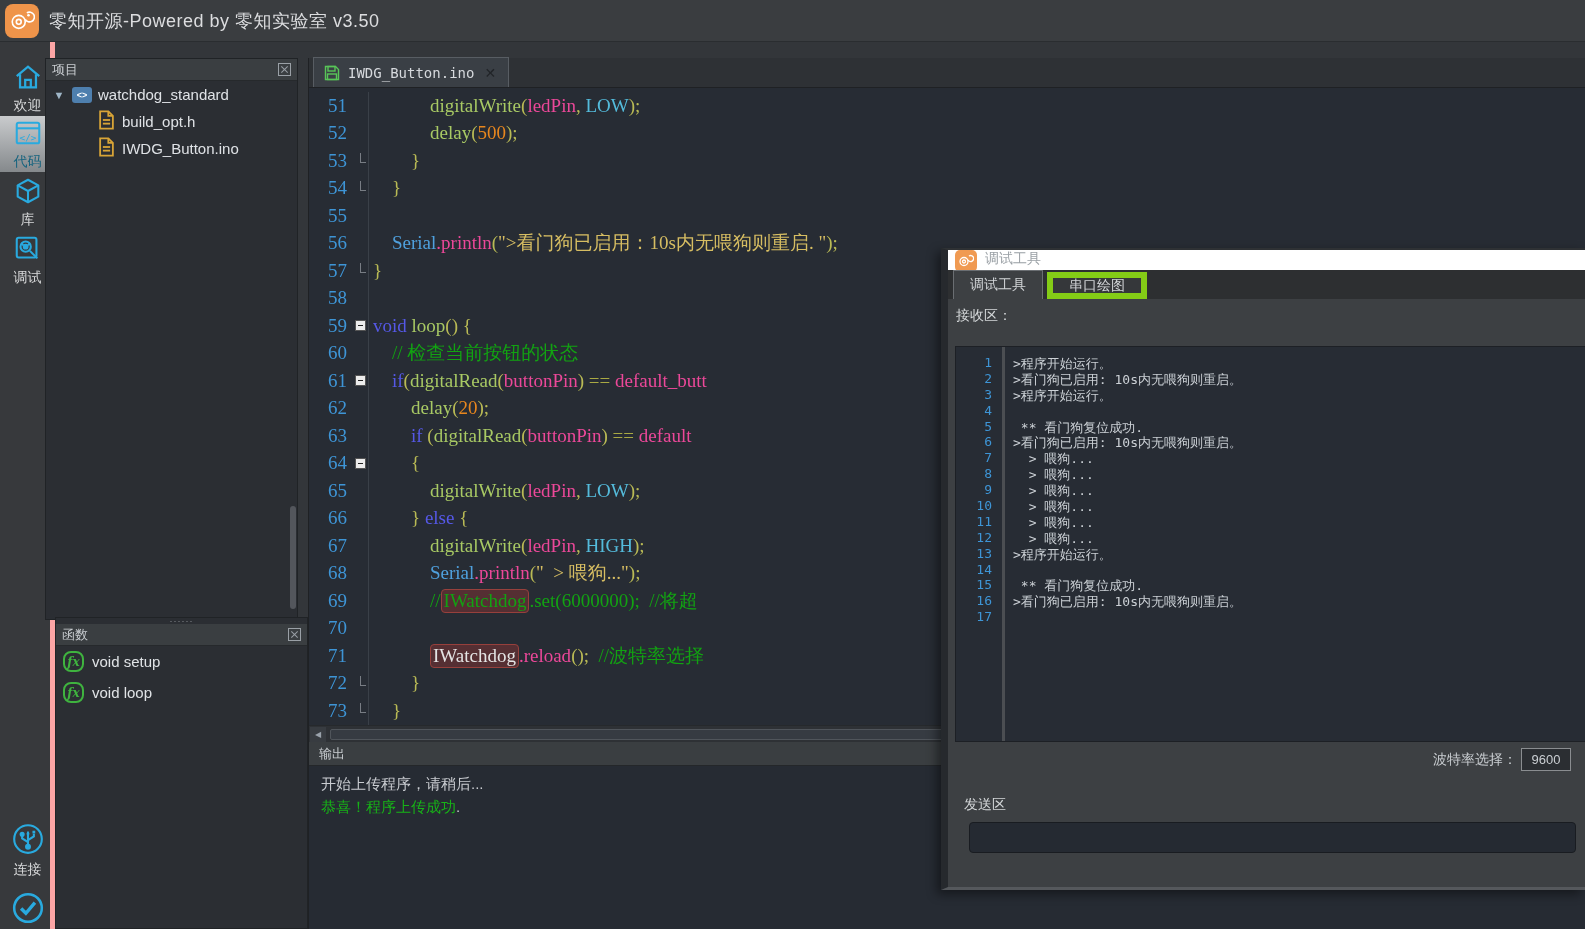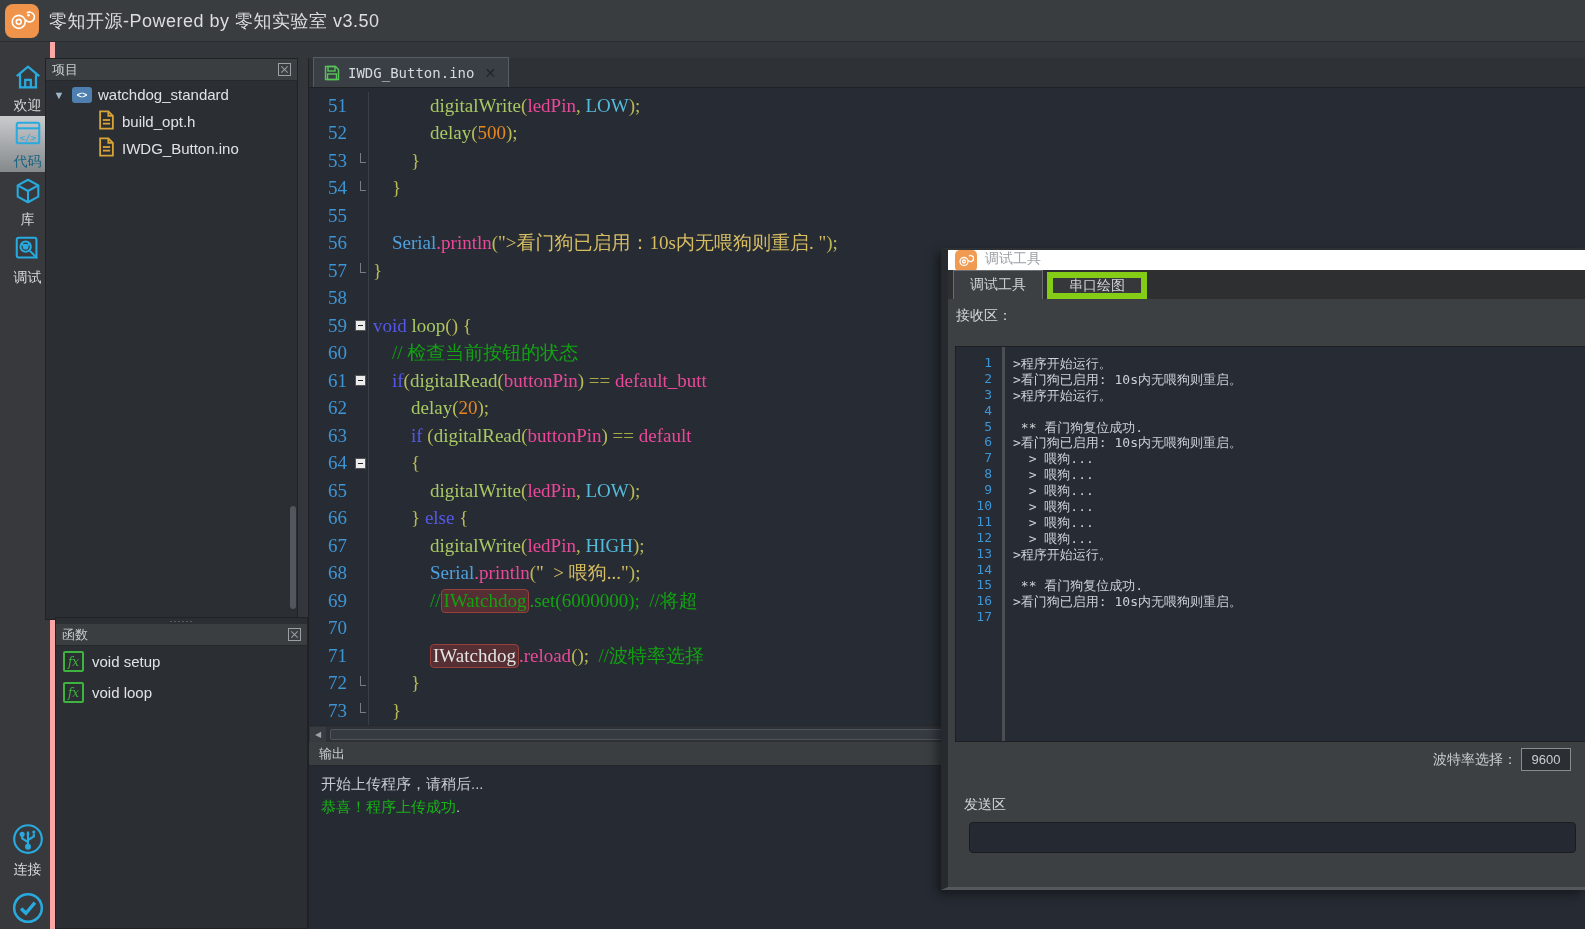--- a/index.html
+++ b/index.html
@@ -20,21 +20,21 @@
 
   
   .panel { position:absolute; background:#2b2e33; border:1px solid #202326; }
   .panel-head { height:22px; background:#3a3e41; display:flex; align-items:center; padding:0 6px; border-bottom:1px solid #26292c; }
   .panel-head .ph-label { color:#c9cdd1; font-size:13px; flex:1; }
   .tree-row { height:27px; display:flex; align-items:center; color:#dfe2e6; font-size:15px; cursor:pointer; white-space:pre; }
   .fold-arrow { width:14px; color:#9fb6c8; font-size:11px; text-align:center; margin-left:6px; }
   .foldericon { width:20px; height:16px; background:#4e7fae; border-radius:3px; color:#fff; font-size:9px; font-weight:bold; display:flex; align-items:center; justify-content:center; margin:0 6px 0 6px; }
   .fileicon { margin:0 7px 0 0; }
   .fn-row { height:31px; display:flex; align-items:center; color:#e0e3e6; font-size:15px; cursor:pointer; }
-  .fxicon { width:21px; height:21px; border:2px solid #3fb33f; border-radius:2px; color:#3fb33f; font-style:italic; font-weight:normal; font-size:12px; display:flex; align-items:center; justify-content:center; margin:0 8px 0 7px; font-family:"DejaVu Serif",serif; }
+  .fxicon { width:21px; height:21px; border:2px solid #3fb33f; border-radius:8px; color:#3fb33f; font-style:italic; font-weight:bold; font-size:12px; display:flex; align-items:center; justify-content:center; margin:0 8px 0 7px; font-family:"DejaVu Serif",serif; }
   .grip { height:6px; display:flex; align-items:center; justify-content:center; color:#8b8f93; font-size:9px; letter-spacing:1px; line-height:4px; }
   .scroll-thumb-v { position:absolute; right:1px; width:6px; background:#53565c; border-radius:3px; }
 
   
   .editor { position:absolute; left:308px; top:58px; width:1277px; height:684px; background:#272c34; border-left:1px solid #1f2124; }
   .tabbar { height:30px; background:#2e3135; border-bottom:1px solid #1f2124; display:flex; align-items:flex-end; }
   .edtab { margin-left:4px; height:30px; min-width:196px; background:#3a3f45; border:1px solid #585d63; border-bottom:none; display:flex; align-items:center; padding:0 10px; cursor:pointer; }
   .edtab .tlabel { color:#d6d9dd; font-size:14px; font-family:"DejaVu Sans Mono",monospace; margin:0 10px 0 8px; }
   .edtab .tclose { color:#212428; font-size:14px; font-weight:bold; cursor:pointer; }
   .codewrap { position:absolute; left:0; top:30px; right:0; bottom:17px; overflow:hidden; padding-top:4px; }

